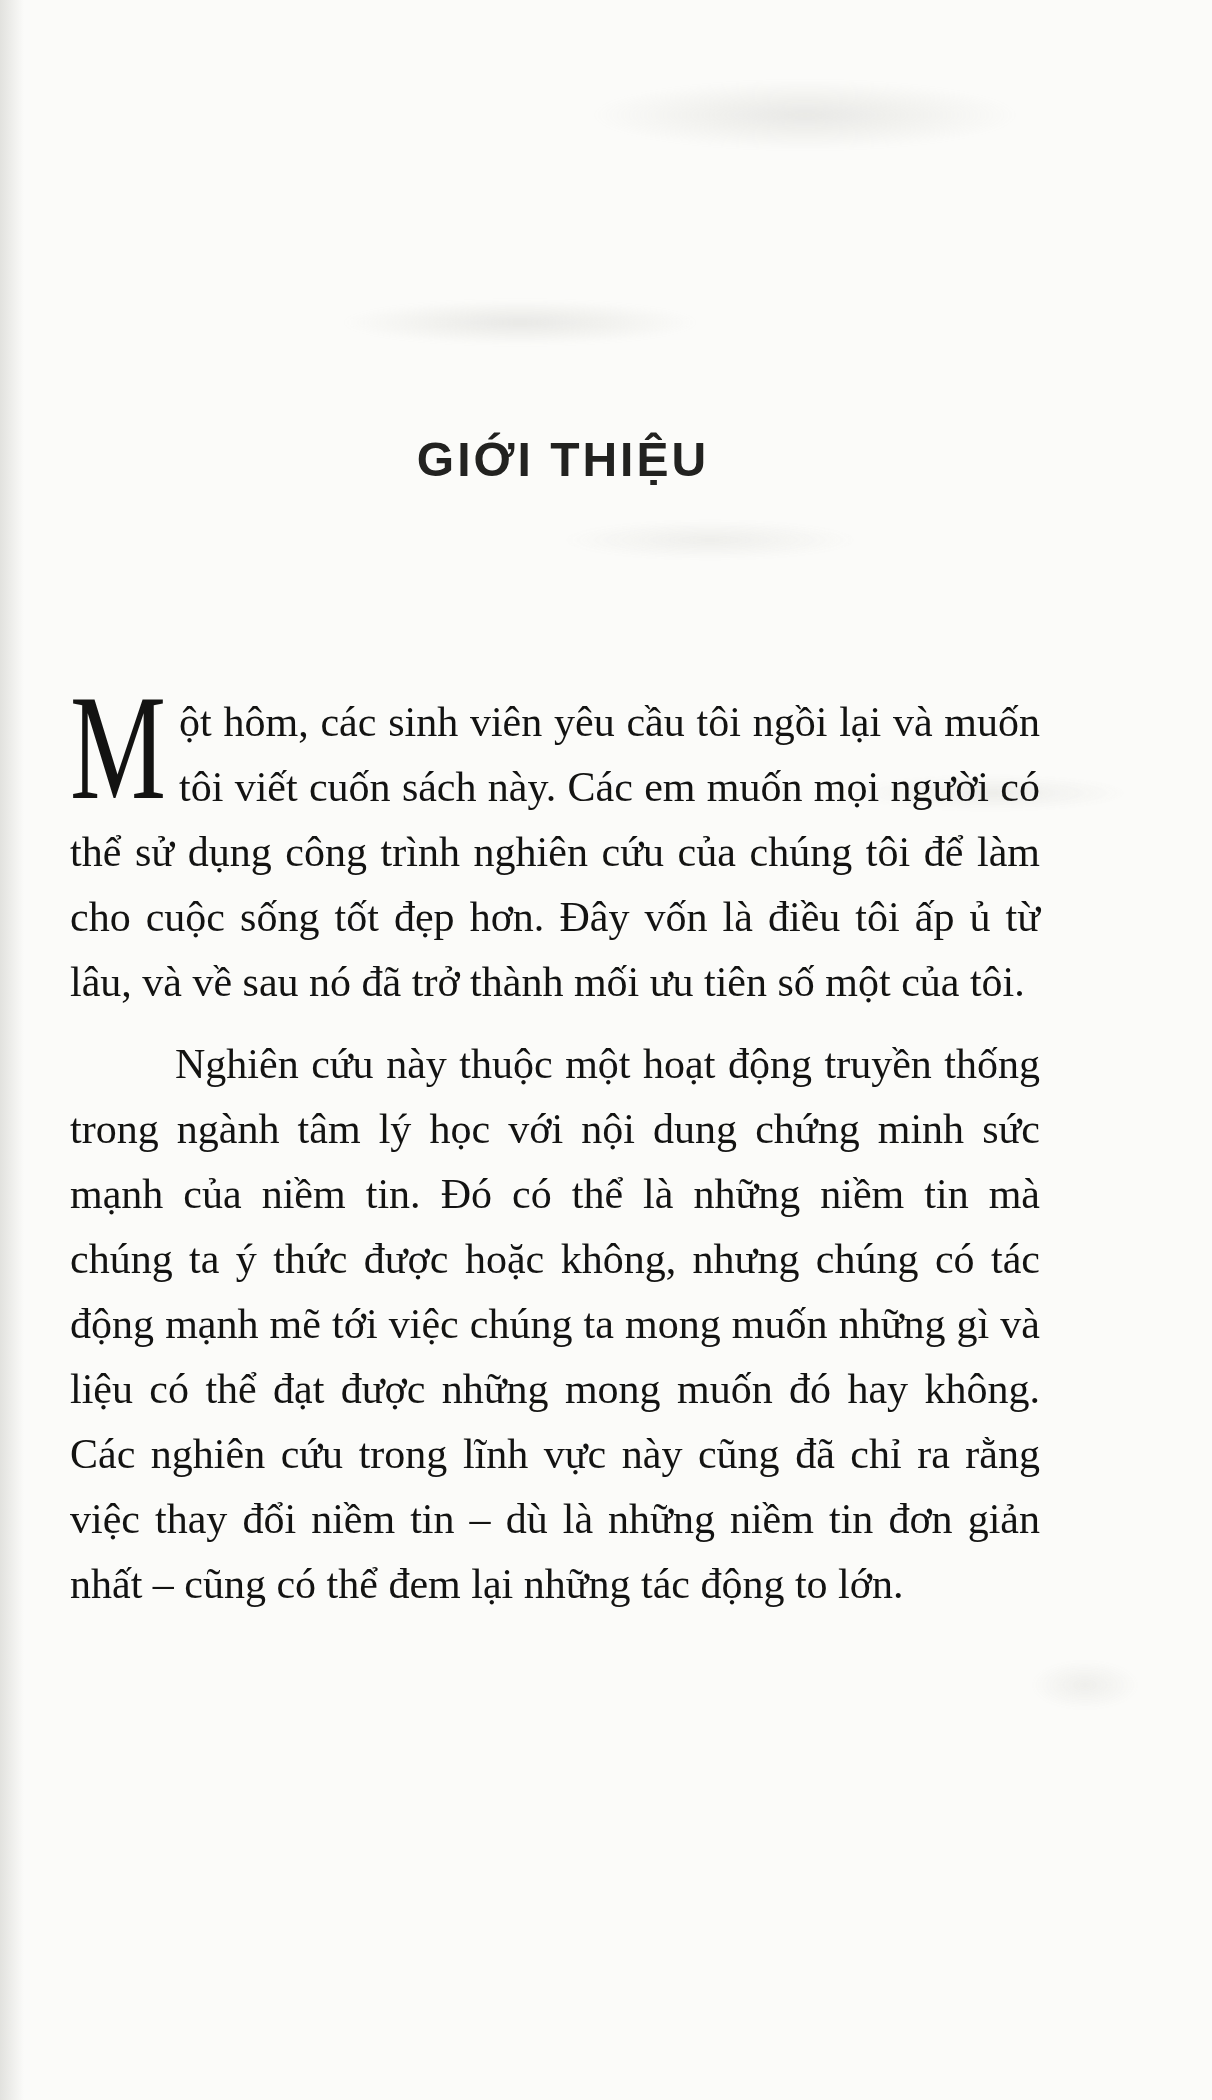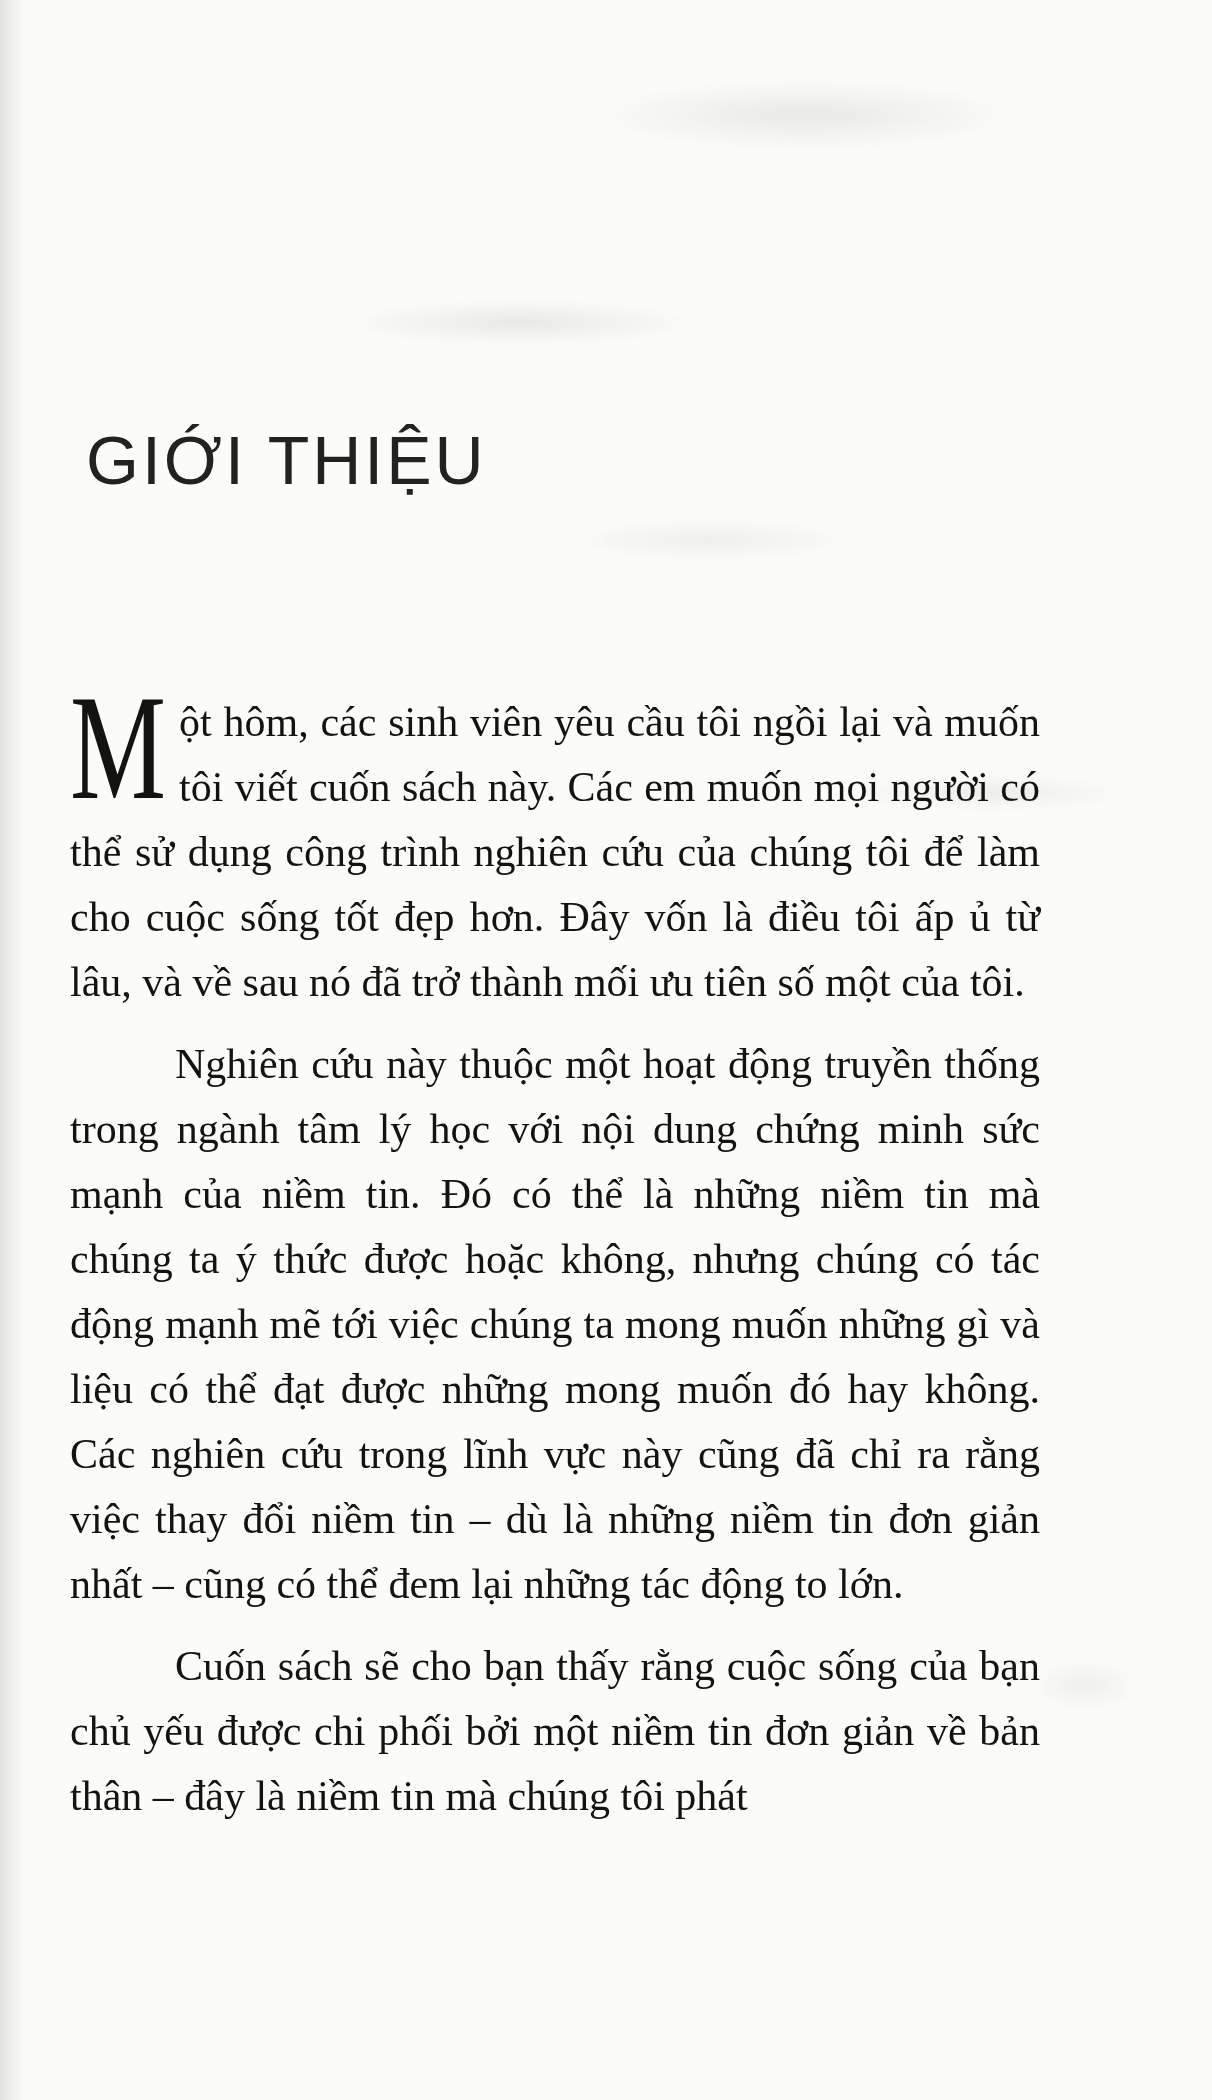--- a/index.html
+++ b/index.html
@@ -36,26 +36,26 @@
   .content {
     position: absolute;
     left: 70px;
     top: 0;
     width: 970px;
     padding-top: 430px;
   }
 
   .chapter-title {
     font-family: "Liberation Sans", "DejaVu Sans", sans-serif;
-    font-weight: 400;
-    font-size: 68px;
+    font-weight: 700;
+    font-size: 48px;
     line-height: 60px;
     letter-spacing: 3px;
     color: #222220;
-    text-align: left;
+    text-align: center;
     padding-left: 16px; 
     margin: 0 0 200px 0;
   }
 
   .body-text {
     color: #131312;
     font-size: 42px;
     line-height: 65px;
     text-align: justify;
   }
@@ -92,16 +92,15 @@
 <div class="content">
 
   <h1 class="chapter-title">GIỚI THIỆU</h1>
 
   <div class="body-text">
 
     <p><span class="dropcap">M</span><span>ột hôm, các sinh viên yêu cầu tôi ngồi lại và muốn tôi viết cuốn sách này. Các em muốn mọi người có thể sử dụng công trình nghiên cứu của chúng tôi để làm cho cuộc sống tốt đẹp hơn. Đây vốn là điều tôi ấp ủ từ lâu, và về sau nó đã trở thành mối ưu tiên số một của tôi.</span></p>
 
     <p class="indented"><span>Nghiên cứu này thuộc một hoạt động truyền thống trong ngành tâm lý học với nội dung chứng minh sức mạnh của niềm tin. Đó có thể là những niềm tin mà chúng ta ý thức được hoặc không, nhưng chúng có tác động mạnh mẽ tới việc chúng ta mong muốn những gì và liệu có thể đạt được những mong muốn đó hay không. Các nghiên cứu trong lĩnh vực này cũng đã chỉ ra rằng việc thay đổi niềm tin – dù là những niềm tin đơn giản nhất – cũng có thể đem lại những tác động to lớn.</span></p>
 
-    <p class="indented"><span>Cuốn sách sẽ cho bạn thấy rằng cuộc sống của bạn chủ yếu được chi phối bởi một niềm tin đơn giản về bản thân – đây là niềm tin mà chúng tôi phát</span></p>
 
   </div>
 </div>
 
 </body></html>

